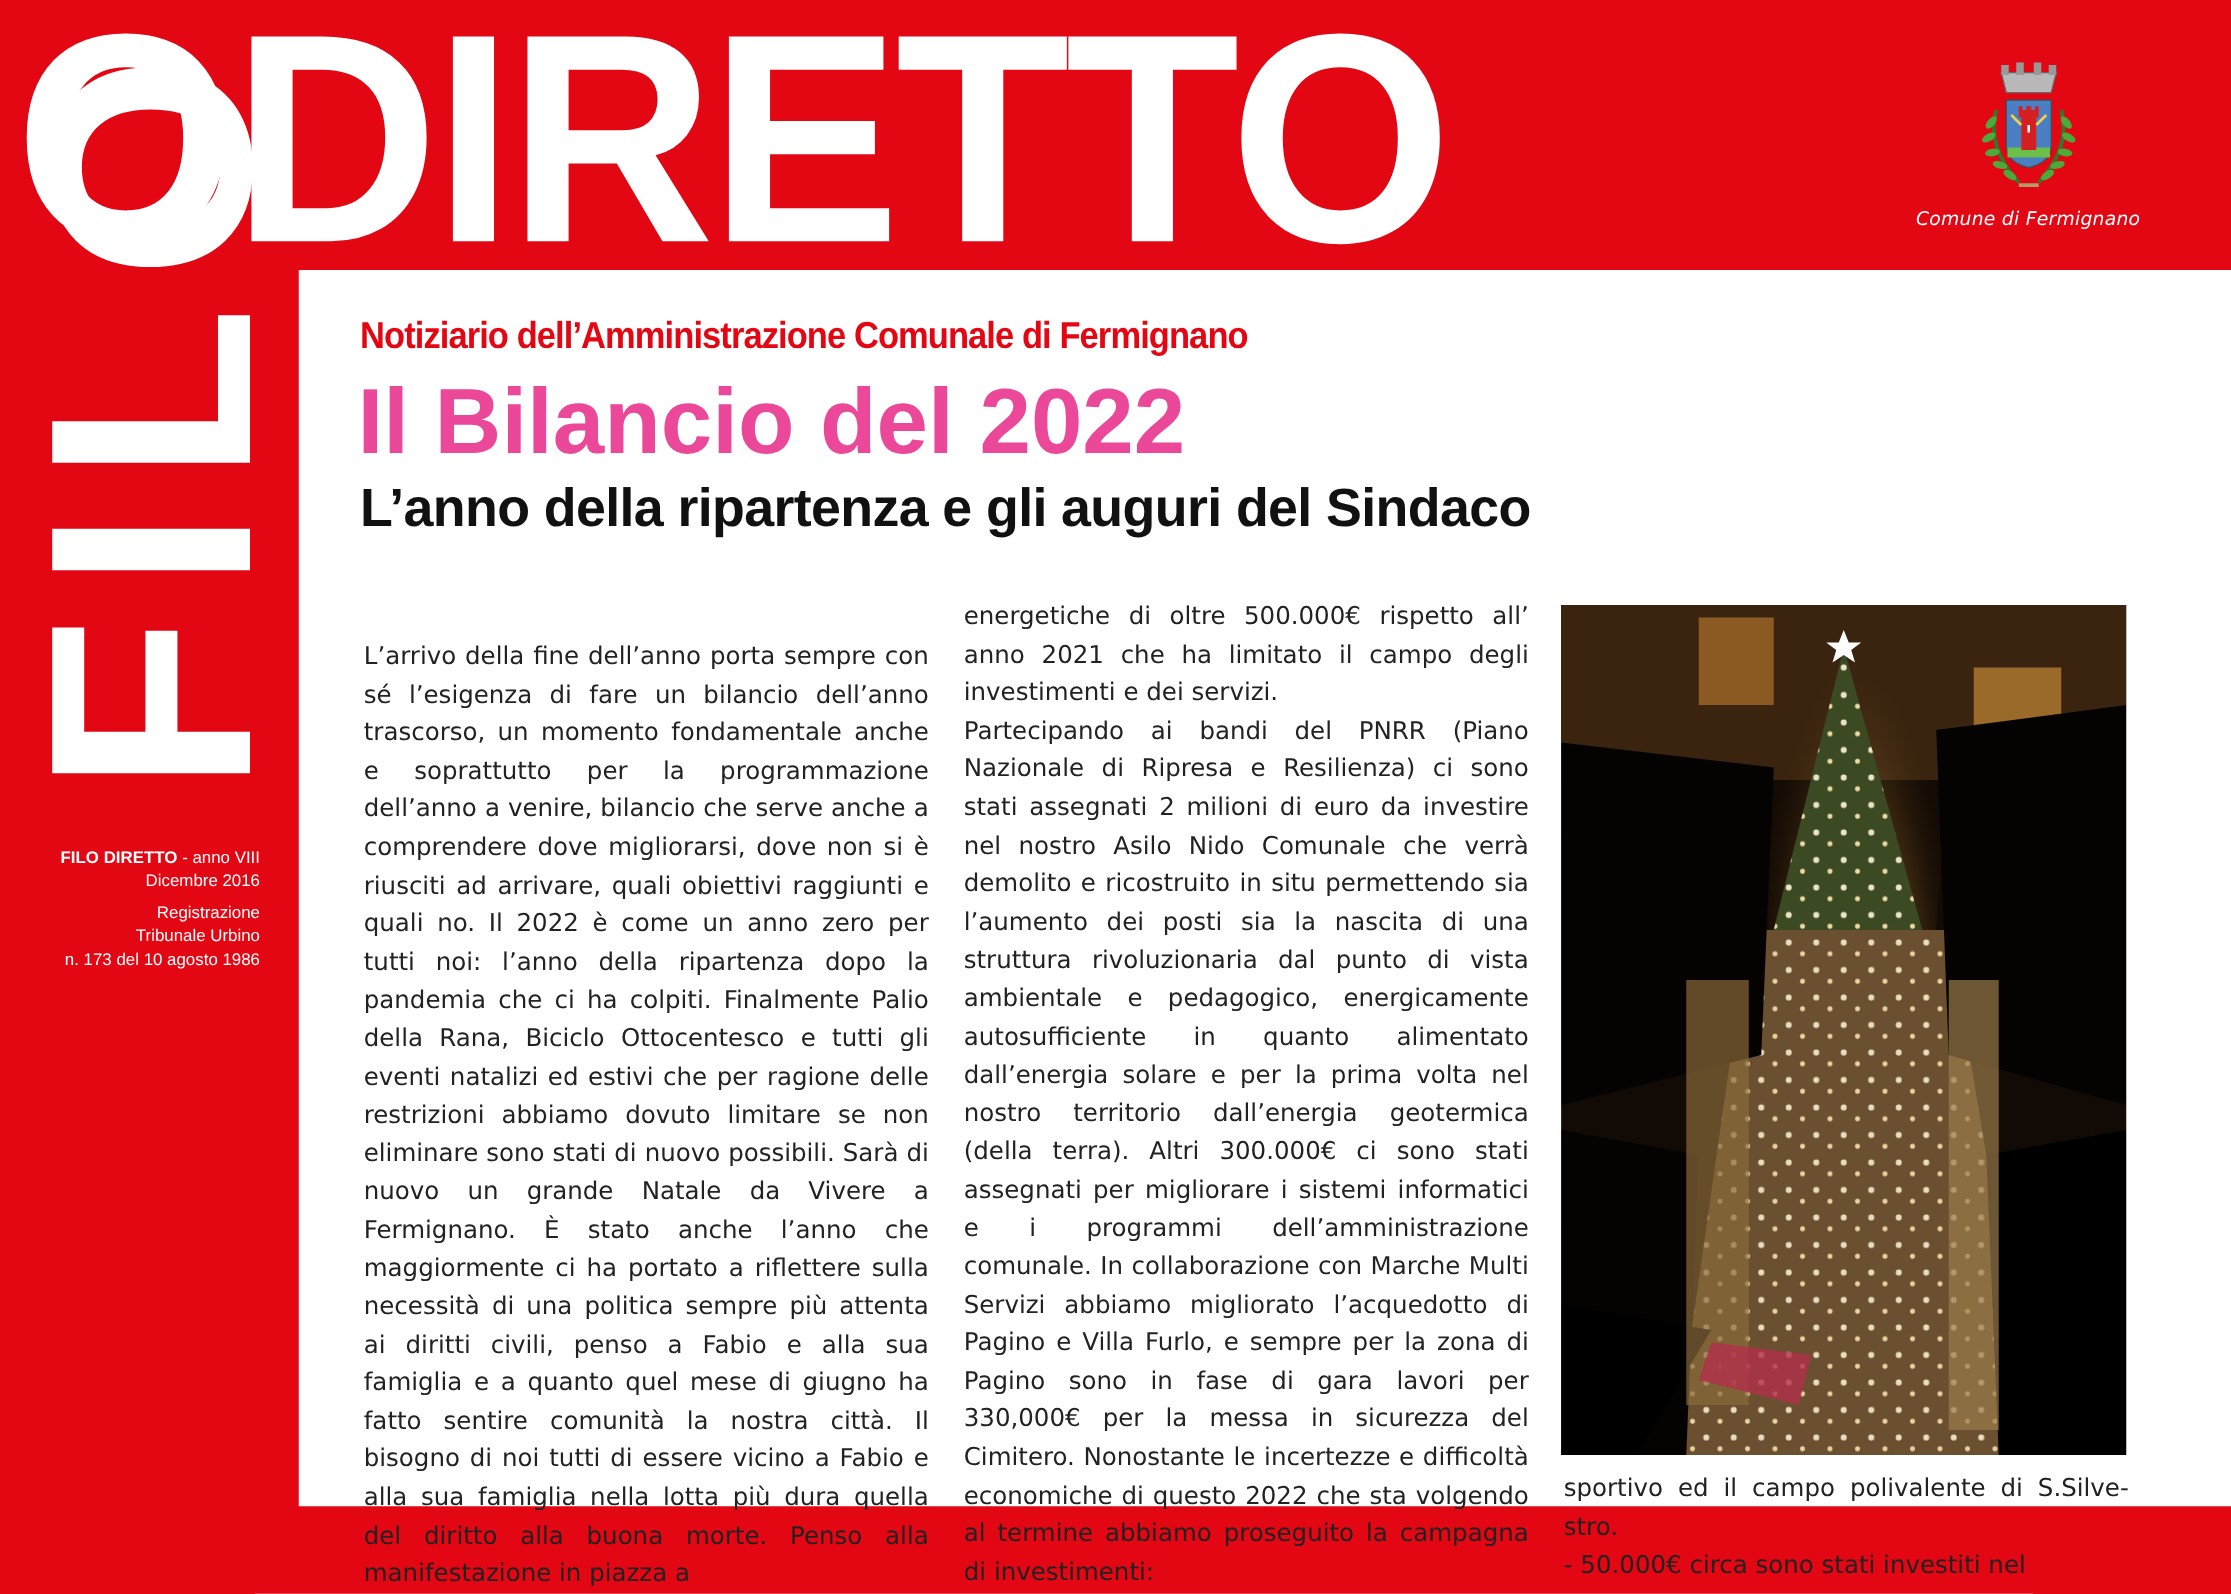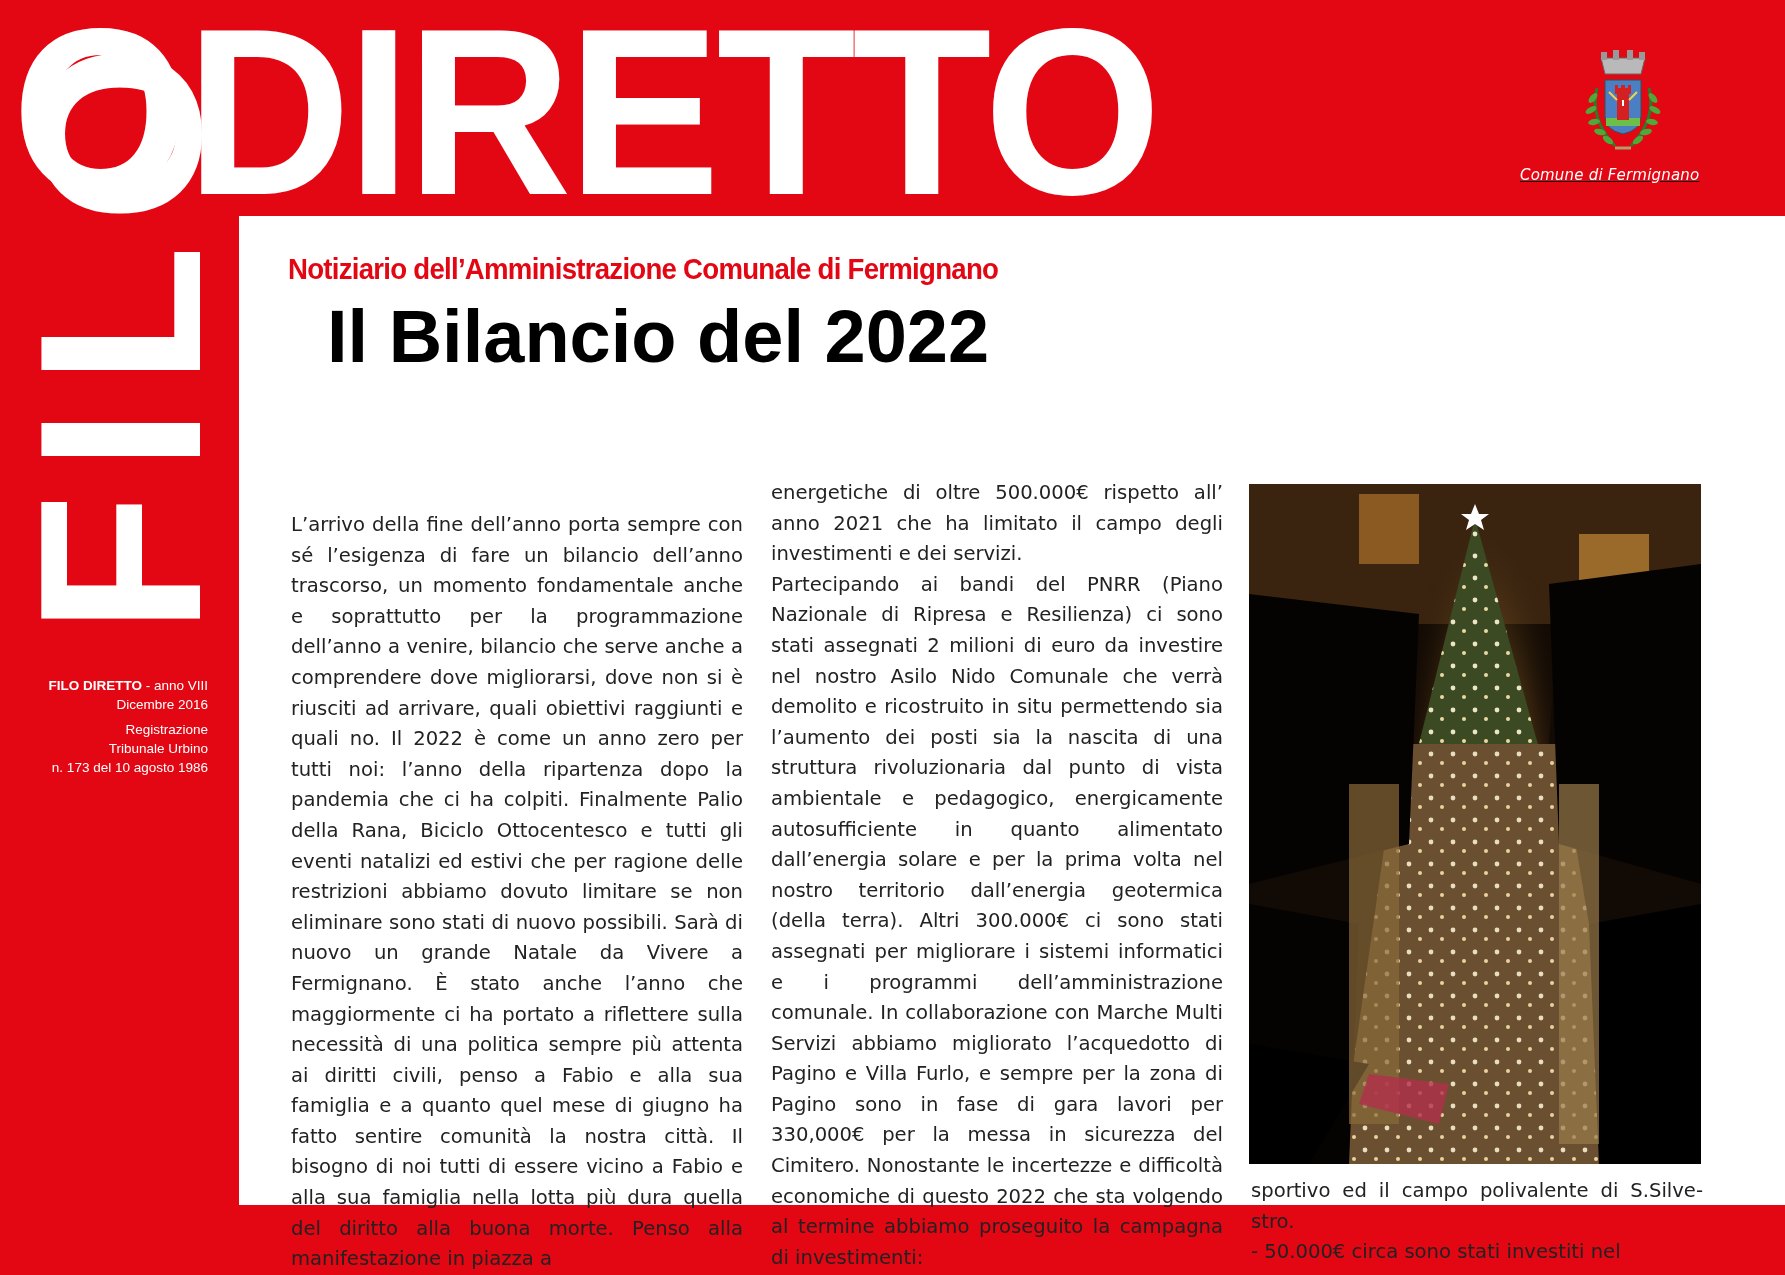--- a/index.html
+++ b/index.html
@@ -16,43 +16,43 @@
     font-size: 238px; line-height: 200px; letter-spacing: -4px;
     transform: scaleX(0.96); transform-origin: left top; white-space: nowrap;
   }
   .vertical-title {
     position: absolute; left: 26px; top: 634px;
     transform-origin: left top; transform: rotate(-90deg);
     color: #ffffff; font-weight: bold; font-size: 230px; line-height: 190px;
     letter-spacing: 22px; white-space: nowrap; width: 440px; height: 190px;
   }
   .logo {
-    position: absolute; left: 1520px; top: 48px; width: 205px; height: 160px;  text-decoration: underline;
+    position: absolute; left: 1520px; top: 48px; width: 205px; height: 160px; text-align: center;
   }
   .logo svg { display: block; margin: 0 auto; }
   .logo-caption {
     display: block; color: #fff; font-family: "DejaVu Sans", sans-serif; font-style: italic;
     font-size: 15px; margin-top: 6px; letter-spacing: 0.2px;
   }
   .sidebar-info {
     position: absolute; left: 0; top: 676px; width: 208px; text-align: right; color: #fff;
     font-size: 13.5px; line-height: 19px;
   }
   .sidebar-info .strong { font-weight: bold; }
   .sidebar-info .gap { height: 6px; }
   .content {
     position: absolute; left: 239px; top: 216px; width: 1562px; height: 989px; background: #ffffff;
   }
   .kicker {
     position: absolute; left: 49px; top: 36px; color: #e30613; font-size: 30px; font-weight: bold;
     letter-spacing: -0.8px; white-space: nowrap; transform: scaleX(0.92); transform-origin: left top;
   }
   .headline {
-    position: absolute; left: 47px; top: 76px; color: #000000; font-size: 74px; font-weight: bold;
-    letter-spacing: 0px; white-space: nowrap; line-height: 90px; margin-left: 41px;
+    position: absolute; left: 47px; top: 76px; color: #ec4899; font-size: 74px; font-weight: bold;
+    letter-spacing: 0px; white-space: nowrap; line-height: 90px;
   }
   .subhead {
     position: absolute; left: 49px; top: 166px; color: #111; font-size: 43px; font-weight: bold;
     letter-spacing: -0.5px; white-space: nowrap; line-height: 50px;
   }
   .col {
     position: absolute; top: 262px; width: 452px; color: #222;
     font-family: "DejaVu Sans", sans-serif; font-size: 19.6px; line-height: 30.6px;
     text-align: justify; hyphens: manual;
   }
@@ -119,20 +119,21 @@
   <div>Dicembre 2016</div>
   <div class="gap"></div>
   <div>Registrazione</div>
   <div>Tribunale Urbino</div>
   <div>n. 173 del 10 agosto 1986</div>
 </div>
 
 <div class="content">
   <div class="kicker">Notiziario dell’Amministrazione Comunale di Fermignano</div>
   <div class="headline">Il Bilancio del 2022</div>
+  <div class="subhead">L’anno della ripartenza e gli auguri del Sindaco</div>
 
   <div class="col col-1">
     <p>L’arrivo della fine dell’anno porta sempre con sé l’esigenza di fare un bilancio dell’anno trascorso, un momento fonda­mentale anche e soprattutto per la programmazione dell’anno a venire, bilancio che serve anche a comprendere dove migliorarsi, dove non si è riusciti ad arrivare, quali obiettivi raggiunti e quali no. Il 2022 è come un anno zero per tutti noi: l’anno della ripartenza dopo la pande­mia che ci ha colpiti. Finalmente Palio della Rana, Biciclo Ottocentesco e tutti gli eventi natalizi ed estivi che per ragione delle restrizioni abbiamo dovuto limitare se non eliminare sono stati di nuovo possibili. Sarà di nuovo un grande Natale da Vivere a Fermignano. È stato anche l’anno che maggiormente ci ha portato a riflettere sulla necessità di una politica sempre più attenta ai diritti civili, penso a Fabio e alla sua famiglia e a quanto quel mese di giugno ha fatto sentire comunità la nostra città. Il bisogno di noi tutti di essere vicino a Fabio e alla sua famiglia nella lotta più dura quella del diritto alla buona morte. Penso alla manifestazione in piazza a</p>
   </div>
 
   <div class="col col-2">
     <p>energetiche di oltre 500.000€ rispetto all’ anno 2021 che ha limitato il campo degli investimenti e dei servizi.</p>
     <p>Partecipando ai bandi del PNRR (Piano Nazionale di Ripresa e Resilienza) ci sono stati assegnati 2 milioni di euro da investi­re nel nostro Asilo Nido Comunale che verrà demolito e ricostruito in situ permet­tendo sia l’aumento dei posti sia la nascita di una struttura rivoluzionaria dal punto di vista ambientale e pedagogico, energica­mente autosufficiente in quanto alimenta­to dall’energia solare e per la prima volta nel nostro territorio dall’energia geotermi­ca (della terra). Altri 300.000€ ci sono stati assegnati per migliorare i sistemi informa­tici e i programmi dell’amministrazione comunale. In collaborazione con Marche Multi Servizi abbiamo migliorato l’acqu­edotto di Pagino e Villa Furlo, e sempre per la zona di Pagino sono in fase di gara lavori per 330,000€ per la messa in sicurezza del Cimitero. Nonostante le incertezze e difficoltà economiche di questo 2022 che sta volgendo al termine abbiamo proseguito la campagna di investimenti:</p>
   </div>
 

